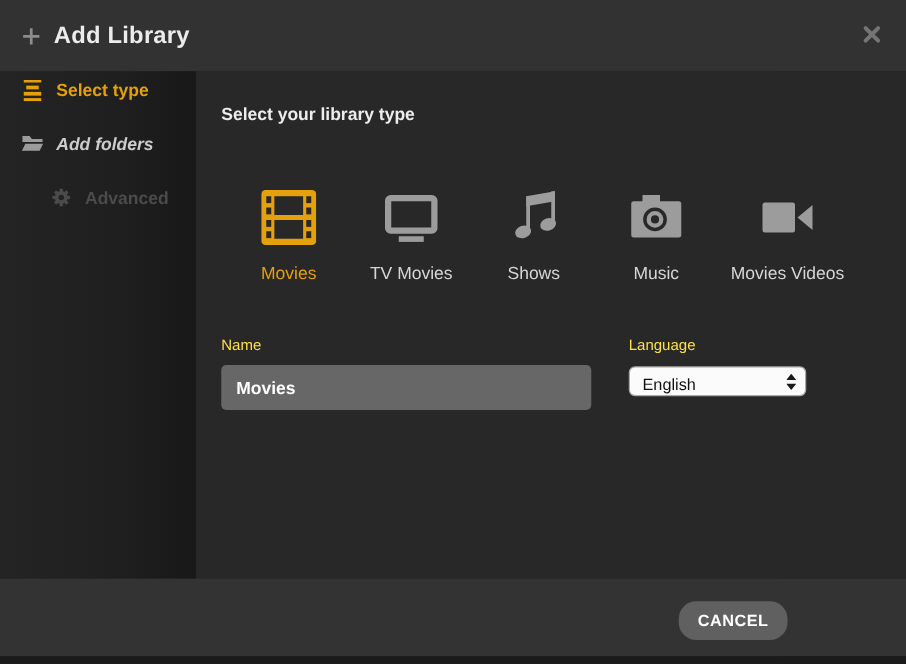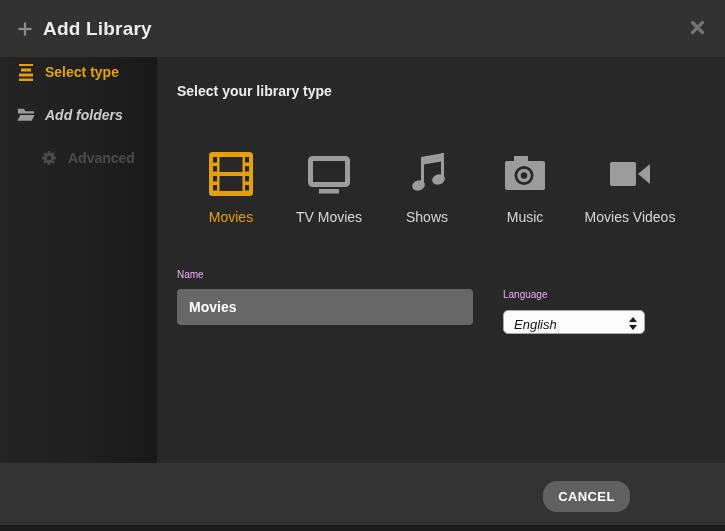--- a/index.html
+++ b/index.html
@@ -25,25 +25,25 @@
   .main { position:absolute; left:157px; top:57px; width:568px; height:406px; background:#282828; }
   .main-heading { position:absolute; left:20px; top:26px; font-size:14px; font-weight:700; color:#ededed; }
 
   .types-row { position:absolute; left:27px; top:95px; display:flex; gap:4px; }
   .type-item { width:94px; display:flex; flex-direction:column; align-items:center; cursor:pointer; }
   .type-item.wide { width:108px; }
   .type-label { margin-top:9px; font-size:14px; color:#d6d6d6; white-space:nowrap; }
   .type-item.selected .type-label { color:#e5a00d; }
 
   .field-name { position:absolute; left:20px; top:212px; }
-  .field-language { position:absolute; left:346px; top:212px;margin-top:20px; }
-  .field-label { font-size:10px; color:#f0abfc; }
+  .field-language { position:absolute; left:346px; top:212px; }
+  .field-label { font-size:12px; color:#fde047; }
   .name-input { display:block; margin-top:9px; width:296px; height:36px; background:#676767; border:none; border-radius:4px; color:#ffffff; font-family:"Liberation Sans", sans-serif; font-size:14px; font-weight:600; padding:0 12px; outline:none; }
 
-  .select-box { position:relative; margin-top:10px; width:142px; height:24px; background:#fbfbfb; border:1px solid #a8a8a8; border-radius:5px; display:flex; align-items:center; padding:4px 22px 0 10px; cursor:pointer;font-style:italic; }
+  .select-box { position:relative; margin-top:10px; width:142px; height:24px; background:#fbfbfb; border:1px solid #a8a8a8; border-radius:5px; display:flex; align-items:center; padding:4px 22px 0 10px; cursor:pointer; }
   .select-value { font-size:13px; color:#111111; }
   .select-arrows { position:absolute; right:7px; top:5px; }
 
   
   .footer { position:absolute; left:0; top:463px; width:725px; height:62px; background:#333333; }
   .btn { position:absolute; top:18px; height:31px; border:none; border-radius:14px; color:#ffffff; font-family:"Liberation Sans", sans-serif; font-size:13px; font-weight:700; letter-spacing:0.4px; cursor:pointer; }
   .btn-cancel { right:95px; width:87px; background:#606060; }
   .btn-next { right:21px; width:66px; background:#cc7b19; }
 
   .bottom-strip { position:absolute; left:0; top:525px; width:725px; height:6px; background:#1b1b1b; }

